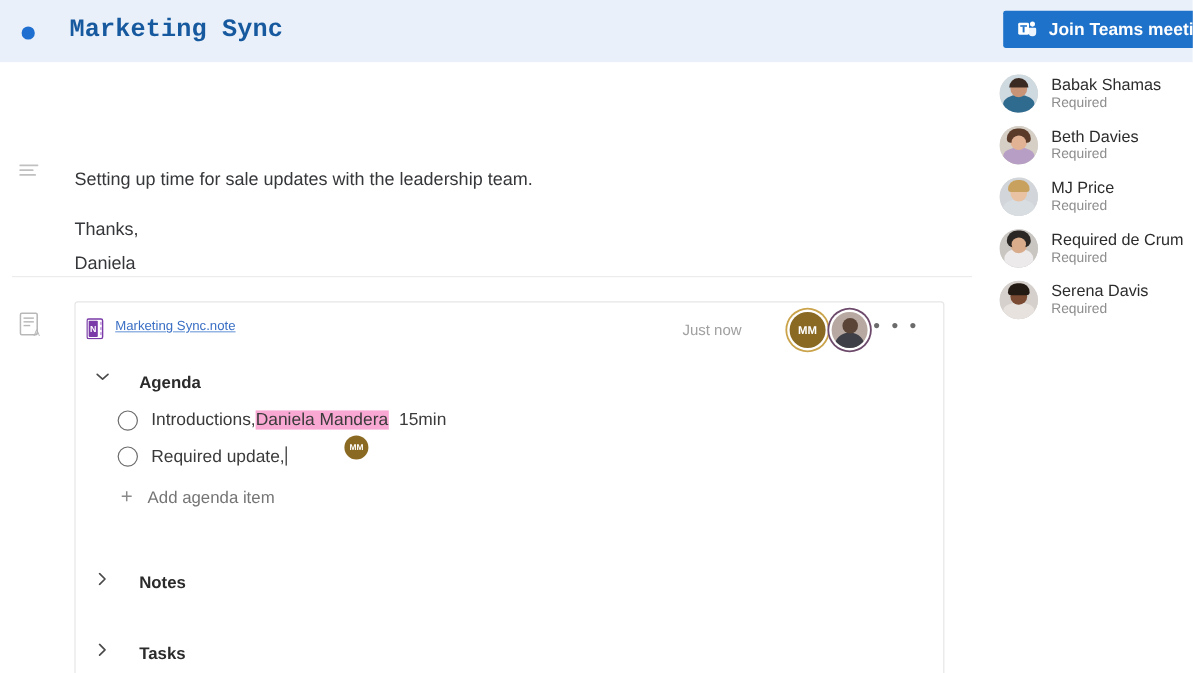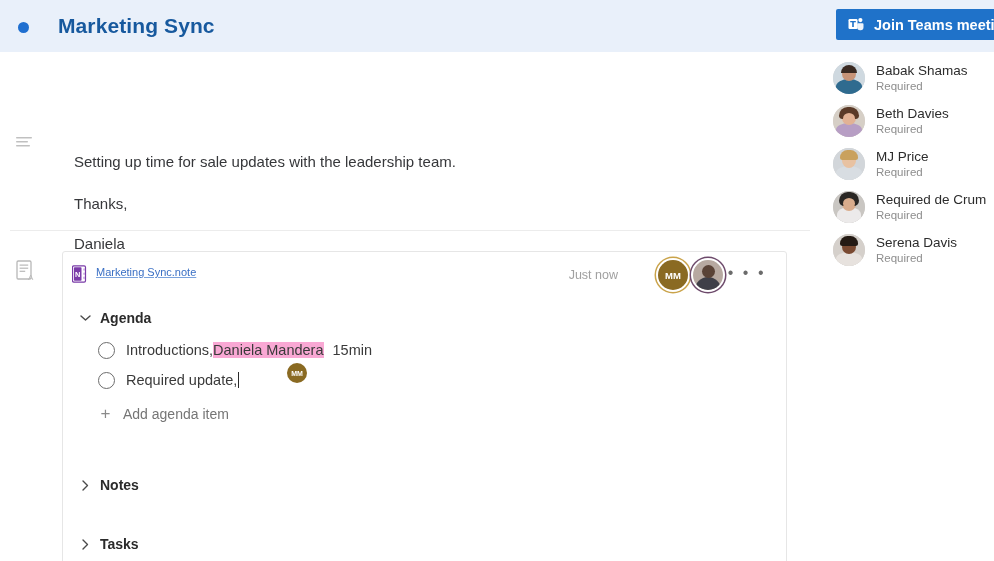--- a/index.html
+++ b/index.html
@@ -18,20 +18,21 @@
     background:#e9f0fa;
   }
   .header-dot{
     position:absolute;left:18px;top:22px;width:11px;height:11px;border-radius:50%;
     background:#1f6fd0;
   }
   .header-title{
     position:absolute;left:58px;top:14px;
     font-size:21px;font-weight:700;color:#17599e;letter-spacing:.1px;
     white-space:nowrap;
+    font-family:Liberation Mono, monospace;
   }
   .teams-btn{
     position:absolute;left:836px;top:9px;height:31px;
     background:#1f72c9;border:none;border-radius:2px;
     display:flex;align-items:center;gap:9px;
     padding:0 12px;min-width:158px;
     color:#ffffff;font-size:14.5px;font-weight:600;
     font-family:"Liberation Sans","DejaVu Sans",sans-serif;
     white-space:nowrap;overflow:hidden;cursor:pointer;
   }
@@ -43,21 +44,21 @@
     background:#ffffff;
   }
   .rail-icon{position:absolute;left:16px;opacity:.62;}
   .rail-icon.desc{top:84px;}
   .rail-icon.note{top:208px;}
 
   .body-text{
     position:absolute;left:58px;top:82px;width:700px;
     font-size:15px;color:#36373a;line-height:24px;
   }
-  .body-text p{margin:16px;}
+  .body-text p{margin:4px;}
   .body-sig{margin-top:18px !important;}
 
   .divider{
     position:absolute;left:10px;top:178px;width:800px;height:1px;
     background:#ececec;
   }
 
   
   .note-card{
     position:absolute;left:62px;top:199px;width:723px;height:325px;
@@ -103,21 +104,21 @@
   }
   .more-dots{
     position:absolute;right:20px;top:15px;
     letter-spacing:2.5px;color:#6b6b6b;font-size:16px;line-height:12px;
     cursor:pointer;user-select:none;
   }
 
   
   .sec{position:absolute;left:0;width:100%;}
   .sec-head{
-    display:flex;align-items:center;gap:9px;
+    display:flex;align-items:flex-start;gap:25px;
     font-size:14px;font-weight:700;color:#2b2b2b;
     cursor:pointer;
   }
   .chev{display:inline-flex;width:12px;justify-content:center;color:#4a4a4a;}
   .sec-agenda{top:58px;padding-left:16px;}
   .sec-notes{top:225px;padding-left:16px;}
   .sec-tasks{top:284px;padding-left:16px;}
 
   .agenda-list{margin-top:9px;}
   .agenda-item{

